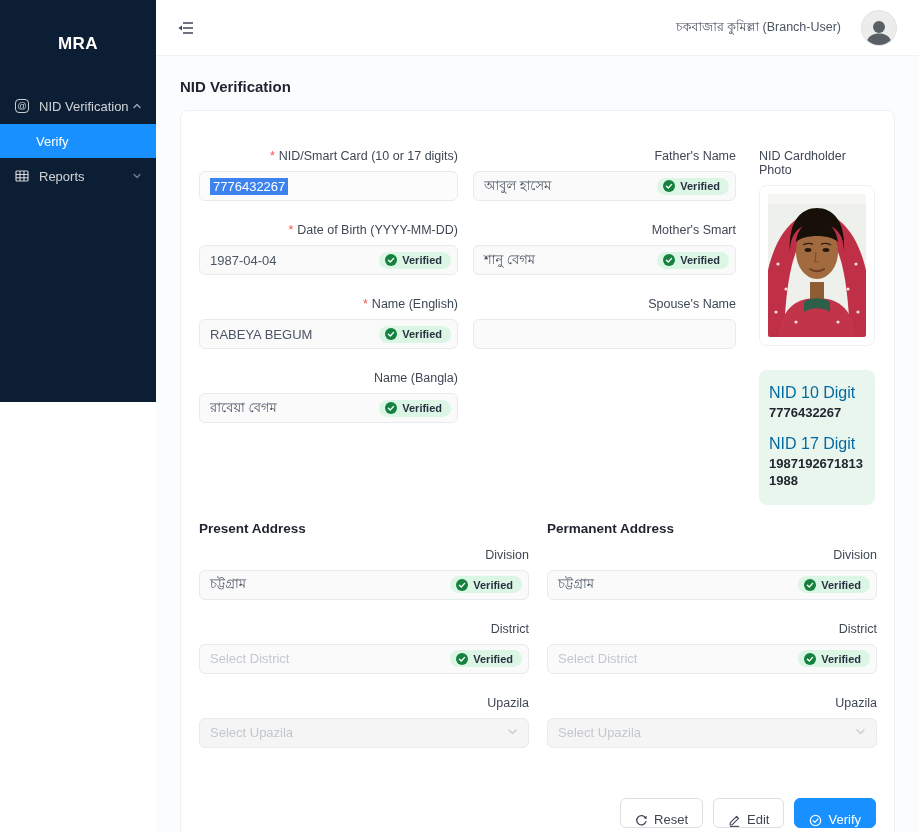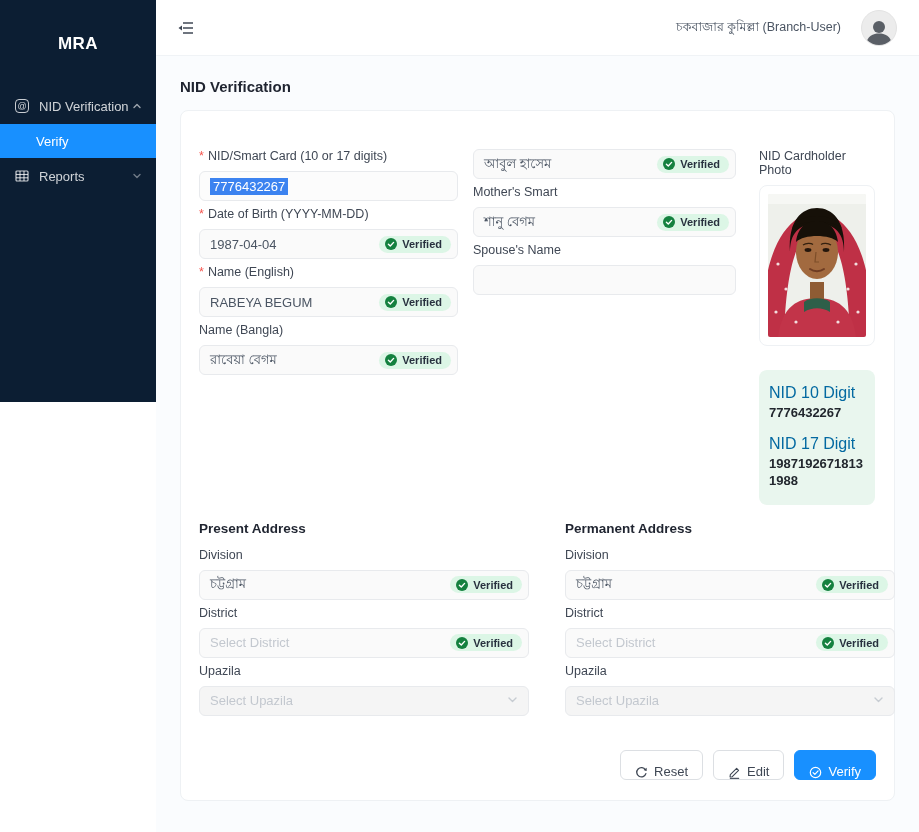--- a/index.html
+++ b/index.html
@@ -37,21 +37,21 @@
   .main { flex:1; padding:0 24px; }
   .page-title { margin:22px 0 15px; font-size:15px; font-weight:700; color:#1f2430; }
 
   .card { background:#fff; border:1px solid #eef1f4; border-radius:8px; padding:38px 18px 20px; }
 
   .row1 { display:flex; }
   .col-l { width:259px; margin-right:15px; flex:none; }
   .col-m { width:263px; margin-right:23px; flex:none; }
   .col-r { width:116px; flex:none; }
 
-  .field { margin-bottom:6px; }
+  .field { margin-bottom:22px;text-align:right; }
   .f-label { font-size:12.5px; color:#3f4754; margin-bottom:8px; }
   .req { color:#f5544d; margin-right:4px; }
   .control { height:30px; background:#fafafa; border:1px solid #e8eaed; border-radius:6px;
              display:flex; align-items:center; justify-content:space-between; padding:0 6px 0 10px;
              font-size:13px; color:#4b5563; }
   .control.white { background:#fcfcfc; }
   .placeholder { color:#c3c8cf; }
   .sel-text { background:#3c83f0; color:#fff; padding:1px 3px; }
   .disabled-select { background:#f5f5f5; color:#c3c8cf; }
 
@@ -60,21 +60,21 @@
 
   .photo-label { font-size:12.5px; color:#3f4754; margin-bottom:8px; }
   .photo-card { width:116px; height:161px; background:#fff; border:1px solid #eef1f4; border-radius:8px;
                 padding:8px; }
   .photo-card svg { display:block; border-radius:2px; }
   .nid-panel { margin-top:24px; width:116px; background:#e9f6ee; border-radius:8px; padding:14px 10px 16px; }
   .np-label { font-size:16px; color:#0369a1; margin-bottom:3px; }
   .np-value { font-size:13px; font-weight:700; color:#22272e; word-break:break-all; line-height:1.25; }
   .np-gap { height:14px; }
 
-  .addr-row { display:flex; gap:36px; margin-top:16px; }
+  .addr-row { display:flex; gap:18px; margin-top:16px; }
   .addr-col { width:330px; flex:none; }
   .addr-title { font-size:13.5px; font-weight:700; color:#1f2430; margin-bottom:12px; }
 
   .btn-row { display:flex; justify-content:flex-end; gap:10px; margin-top:28px; }
   .btn { height:30px; display:inline-flex; align-items:flex-end; gap:6px; padding:0 14px; font-size:13px;
          border-radius:6px; border:1px solid #dcdfe3; background:#fff; color:#3f4754; cursor:pointer; }
   .btn.primary { background:#1890ff; border-color:#1890ff; color:#fff; }
 </style>
 </head>
 <body>
@@ -195,20 +195,21 @@
                       <polyline points="3.4,6.2 5.3,8 8.6,4.4" fill="none" stroke="#fff" stroke-width="1.4" stroke-linecap="round" stroke-linejoin="round"></polyline>
                     </svg>
                   <span>Verified</span>
                 </span>
               </div>
             </div>
           </div>
 
           <div class="col-m">
             <div class="field">
+              <div class="f-label">Father's Name</div>
               <div class="control">
                 <span>আবুল হাসেম</span>
                 <span class="badge">
                   <svg width="12" height="12" viewBox="0 0 12 12">
                       <circle cx="6" cy="6" r="6" fill="#14813f"></circle>
                       <polyline points="3.4,6.2 5.3,8 8.6,4.4" fill="none" stroke="#fff" stroke-width="1.4" stroke-linecap="round" stroke-linejoin="round"></polyline>
                     </svg>
                   <span>Verified</span>
                 </span>
               </div>

